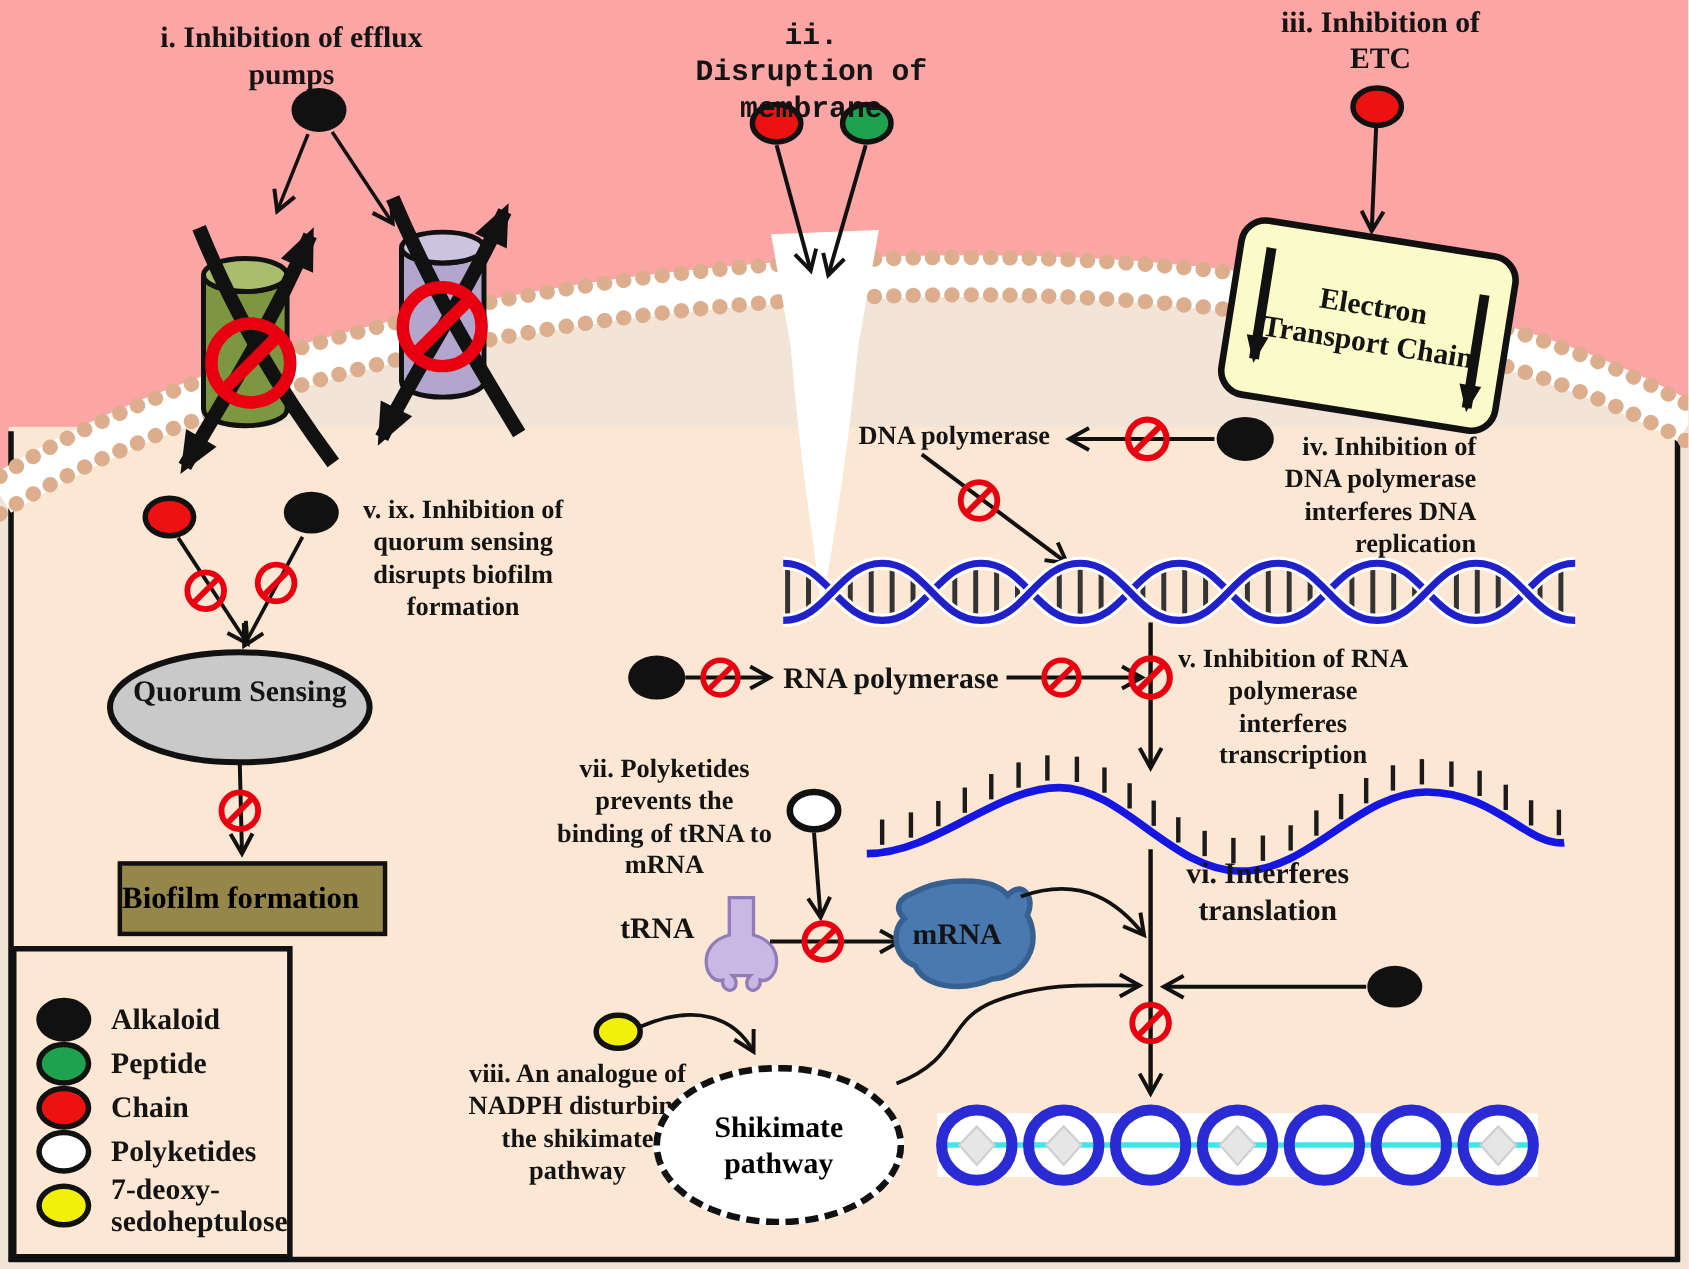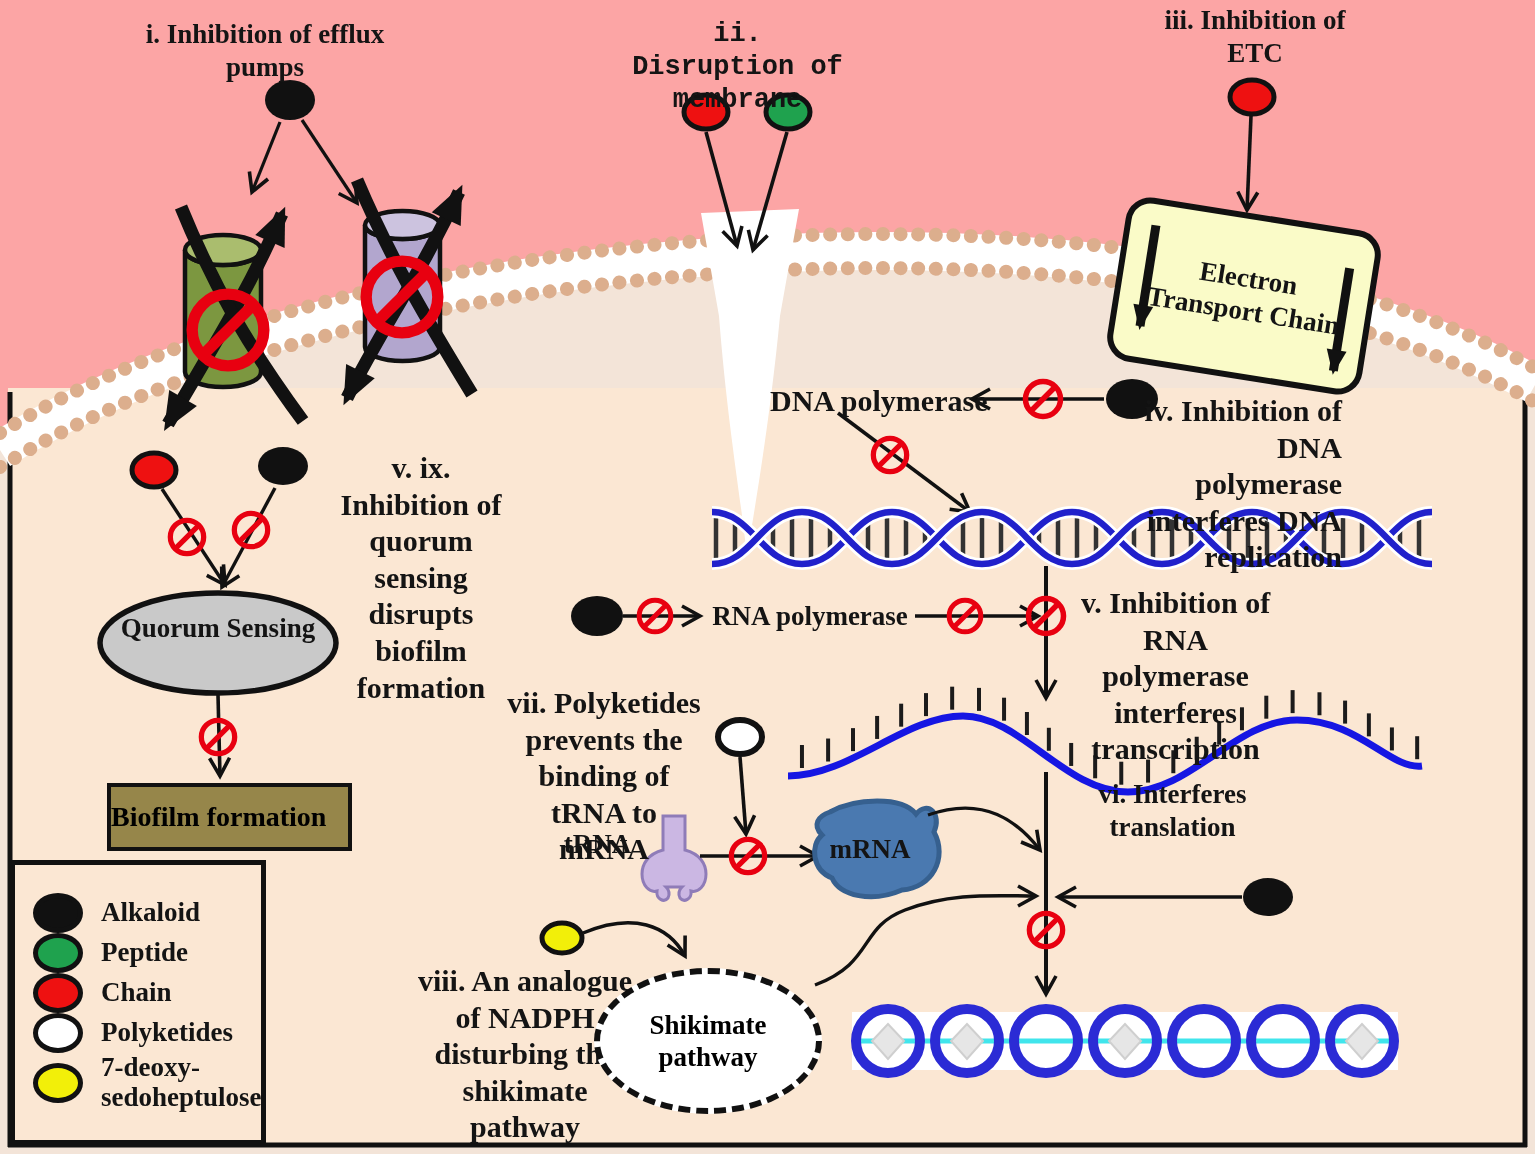--- a/index.html
+++ b/index.html
@@ -1,30 +1,30 @@
 <!DOCTYPE html>
 <html><head>
 <meta charset="utf-8">
 <style>
   html,body{margin:0;padding:0;background:#fff;}
   #stage{position:relative;width:1535px;height:1154px;overflow:hidden;background:#fca5a5;
          font-family:"Liberation Serif",serif;}
   #gfx{position:absolute;left:0;top:0;width:1535px;height:1154px;}
   .lbl{position:absolute;font-family:"Liberation Serif",serif;font-weight:bold;color:#141414;
        text-align:center;line-height:1.22;font-size:27px;}
-  .lbl.small{font-size:30px;}
+  .lbl.small{font-size:24px;}
   .nowrap{white-space:nowrap;}
   #etc-text{transform:rotate(9deg);transform-origin:50% 50%;}
   #biofilm-box{position:absolute;left:107px;top:783px;width:237px;height:60px;border:4px solid #111;
        display:flex;align-items:center;font-size:28px;font-weight:bold;}
   #shikimate-ellipse{position:absolute;left:594px;top:968px;width:216px;height:134px;
        border:6px dashed #111;border-radius:50%;display:flex;align-items:center;justify-content:center;
        font-size:27px;font-weight:bold;text-align:center;line-height:1.2;}
   #legend-box{position:absolute;left:10px;top:860px;width:256px;height:285px;border:5px solid #111;
-       box-sizing:border-box;display:flex;flex-direction:column;justify-content:center;
+       box-sizing:border-box;display:flex;flex-direction:column;justify-content:flex-end;
        padding:14px 0 14px 18px;}
   .legend-row{display:flex;align-items:center;gap:18px;}
   .legend-swatch{flex:0 0 auto;width:40px;height:30px;border:5px solid #111;border-radius:50%;}
   .legend-label{font-size:27px;font-weight:bold;color:#141414;line-height:1.1;width:150px;}
 </style>
 </head>
 <body>
 
 <div id="stage">
 
@@ -226,21 +226,21 @@
     <circle cx="1283" cy="1041" r="32" fill="none" stroke="#2b2bd5" stroke-width="10"></circle>
     <circle cx="1362" cy="1041" r="32" fill="none" stroke="#2b2bd5" stroke-width="10"></circle>
   </g>
 </svg>
 
 <div class="lbl" style="left:140px;top:18px;width:250px;">i. Inhibition of efflux pumps</div>
 <div class="lbl" style="left:630px;top:18px;width:215px;font-family:Liberation Mono, monospace;">ii. Disruption of membrane</div>
 <div class="lbl" style="left:1140px;top:4px;width:230px;">iii. Inhibition of ETC</div>
 <div class="lbl small" style="left:1144px;top:393px;width:198px;text-align:right;">iv. Inhibition of DNA polymerase interferes DNA replication</div>
 <div class="lbl small" style="left:1068px;top:585px;width:215px;">v. Inhibition of RNA polymerase interferes transcription</div>
-<div class="lbl" style="left:1045px;top:778px;width:215px;padding-left:20px;">vi. Interferes translation</div>
+<div class="lbl" style="left:1045px;top:778px;width:215px;">vi. Interferes translation</div>
 <div class="lbl small" style="left:505px;top:685px;width:198px;">vii. Polyketides prevents the binding of tRNA to mRNA</div>
 <div class="lbl small" style="left:372px;top:963px;width:218px;margin-left:44px;">viii. An analogue of NADPH disturbing the shikimate pathway</div>
 <div class="lbl small" style="left:325px;top:450px;width:192px;">v. ix. Inhibition of quorum sensing disrupts biofilm formation</div>
 
 <div class="lbl nowrap small" style="left:770px;top:383px;width:195px;">DNA polymerase</div>
 <div class="lbl nowrap" style="left:710px;top:600px;width:200px;">RNA polymerase</div>
 <div class="lbl" id="etc-text" style="left:1140px;top:262px;width:212px;">Electron Transport Chain</div>
 <div class="lbl" style="left:120px;top:612px;width:196px;">Quorum Sensing</div>
 <div id="biofilm-box" style="background: rgb(150, 134, 74);">
       <span>Biofilm formation</span>

